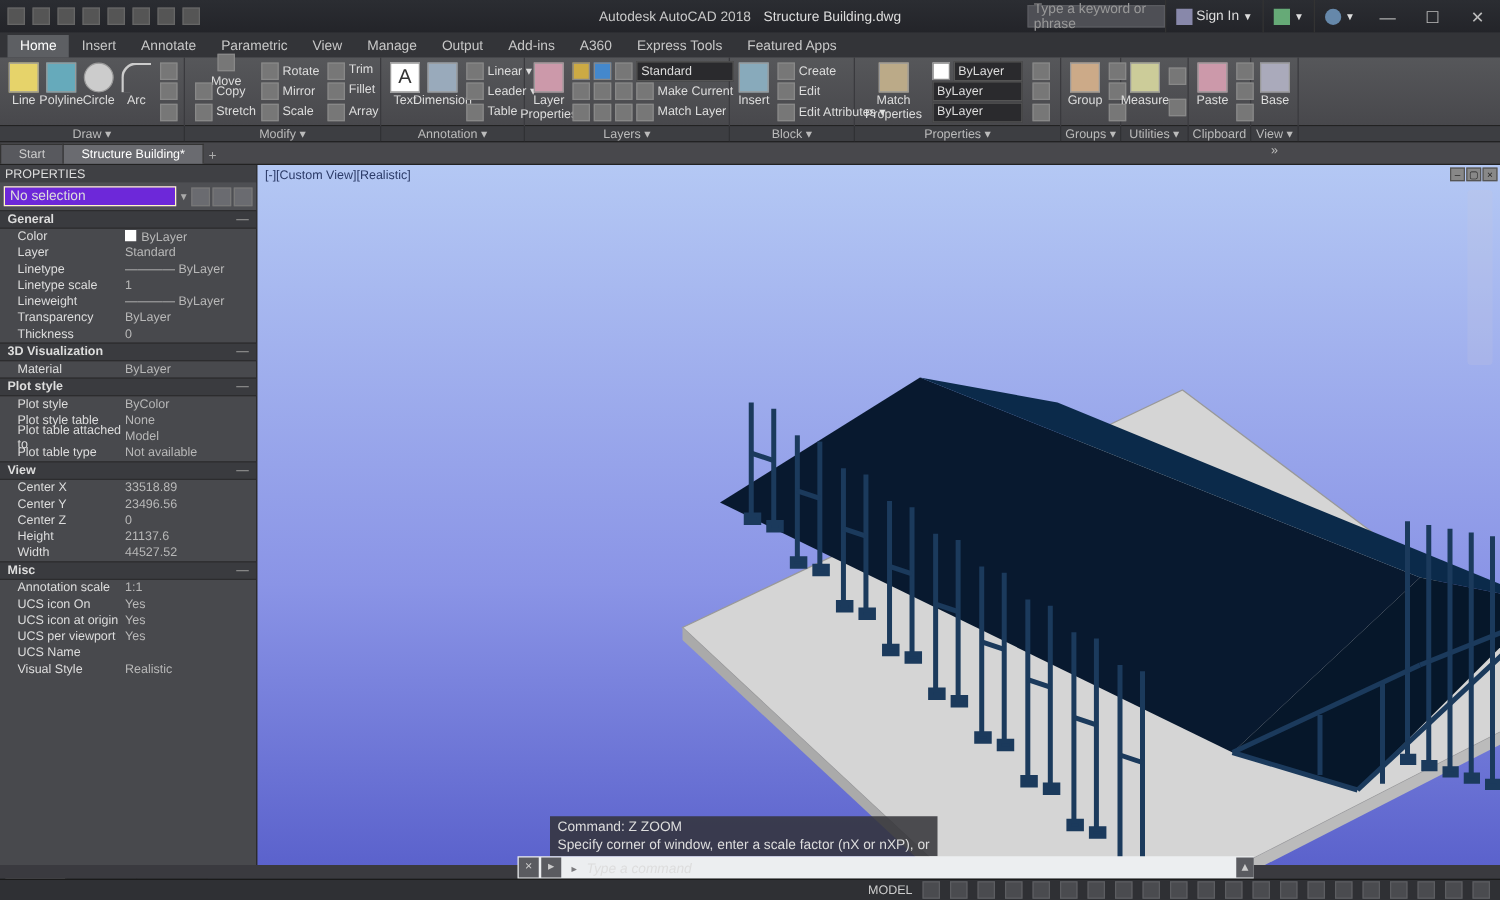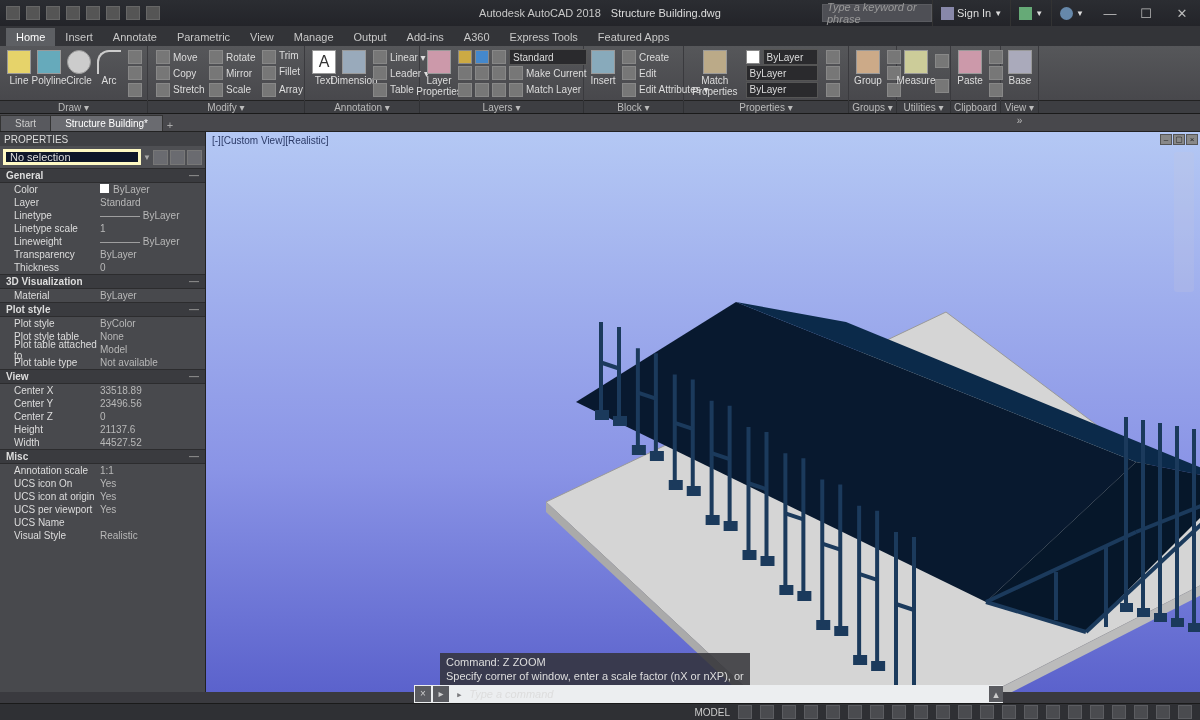--- a/index.html
+++ b/index.html
@@ -4,21 +4,21 @@
 <style>
 *{margin:0;padding:0;box-sizing:border-box;font-family:"Segoe UI",Tahoma,sans-serif;font-size:11px;color:#ddd;user-select:none}
 body{width:1200px;height:720px;background:#3a3a3f;overflow:hidden;position:relative}
 
 .titlebar{height:26px;background:linear-gradient(#2b2d32,#232429);display:flex;align-items:center;position:relative}
 .titlebar .qat{display:flex;gap:6px;padding:0 6px;align-items:center}
 .titlebar .qat span{width:14px;height:14px;background:#555;border:1px solid #666;display:inline-block}
 .titlebar .doctitle{position:absolute;left:50%;transform:translateX(-50%);font-size:12px;color:#ddd}
 .titlebar .doctitle .app{color:#c8c8c8}
 .titlebar .right{margin-left:auto;display:flex;align-items:center;gap:0}
-.titlebar .search{width:110px;height:18px;background:#4e4f55;border:1px solid #5a5b60;padding:0 4px;font-style:italic;color:#999;display:flex;align-items:center}
+.titlebar .search{width:110px;height:18px;background:#4e4f55;border:1px solid #5a5b60;padding:0 4px;color:#999;display:flex;align-items:center}
 .titlebar .rbtn{display:flex;align-items:center;gap:3px;padding:0 8px;height:26px;border-left:1px solid #333}
 .titlebar .ico{width:13px;height:13px;display:inline-block}
 .titlebar .winctrl{width:36px;height:26px;display:flex;align-items:center;justify-content:center;color:#bbb;font-size:13px}
 
 .ribtabs{height:20px;background:#333438;display:flex;align-items:flex-end;padding-left:6px}
 .ribtabs .tab{padding:3px 10px;color:#c8c8c8}
 .ribtabs .tab.active{background:#5d5f63;color:#fff}
 
 .ribbon{height:55px;background:linear-gradient(#56575a,#48484c);display:flex;border-bottom:1px solid #222}
 .ribgrp{display:flex;height:55px;border-right:1px solid #3a3a3e;padding:2px 4px}
@@ -36,21 +36,21 @@
 .filetabs{height:18px;background:#48484c;display:flex;align-items:flex-end;border-bottom:1px solid #222}
 .filetabs .ftab{padding:2px 14px;background:#58595e;border:1px solid #333;border-bottom:none;margin-right:-1px;font-size:10px;color:#ccc}
 .filetabs .ftab.active{background:#6a6b70;color:#fff}
 .filetabs .plus{width:16px;text-align:center;color:#aaa}
 
 .body{display:flex;height:560px}
 
 .props{width:206px;background:#48494d;border-right:1px solid #222;display:flex;flex-direction:column}
 .props .phead{background:#3f4044;height:14px;font-size:10px;padding:0 4px;color:#ddd;display:flex;align-items:center}
 .props .selrow{display:flex;align-items:center;gap:2px;padding:3px;background:#4e4f53}
-.props .selrow .sel{flex:1;background:#0f172a;border:3px solid #fef9c3;height:16px;padding:0 4px;display:flex;align-items:center}
+.props .selrow .sel{flex:1;background:#6d28d9;border:1px solid #fef9c3;height:16px;padding:0 4px;display:flex;align-items:center}
 .props .selrow .si{width:15px;height:15px;background:#6a6b70;border:1px solid #777}
 .props .cat{background:#3a3b3f;padding:1px 6px;font-weight:bold;font-size:10px;border-top:1px solid #2c2c2e;border-bottom:1px solid #2c2c2e;display:flex;align-items:center}
 .props .cat::after{content:"—";margin-left:auto;color:#888}
 .props .prrow{display:flex;padding:0 0 0 14px;height:13px;align-items:center}
 .props .prrow .pn{width:86px;font-size:10px;color:#ddd}
 .props .prrow .pv{flex:1;font-size:10px;color:#b8b8b8}
 .props .prrow .sw{width:9px;height:9px;background:#fff;display:inline-block;margin-right:4px}
 
 .viewport{flex:1;position:relative;background:linear-gradient(#b4c8f4 0%,#8a94e6 60%,#5b62cc 100%)}
 .viewport .vlabel{position:absolute;top:3px;left:6px;font-size:10px;color:#2b3a67}
@@ -155,21 +155,21 @@
         </div>
       <div class="smrow">
           <span class="si"></span>
         </div>
     </div>
   </div>
 
   <div class="ribgrp" id="modifygrp" style="width:157px">
       <div class="smrows" style="flex: 1 1 0%;">
         <div class="smrow">
-          <span style="display: inline-flex; align-items: center; gap: 3px; width: 50px;">
+          <span style="display: inline-flex; align-items: center; gap: 3px; width: 50px; flex-direction: column;">
             <span class="si"></span>
             <span class="lbl">Move</span>
           </span>
           <span style="display: inline-flex; align-items: center; gap: 3px; width: 50px;">
             <span class="si"></span>
             <span class="lbl">Rotate</span>
           </span>
           <span style="display: inline-flex; align-items: flex-start; gap: 3px; width: 50px;">
             <span class="si"></span>
             <span class="lbl">Trim</span>

